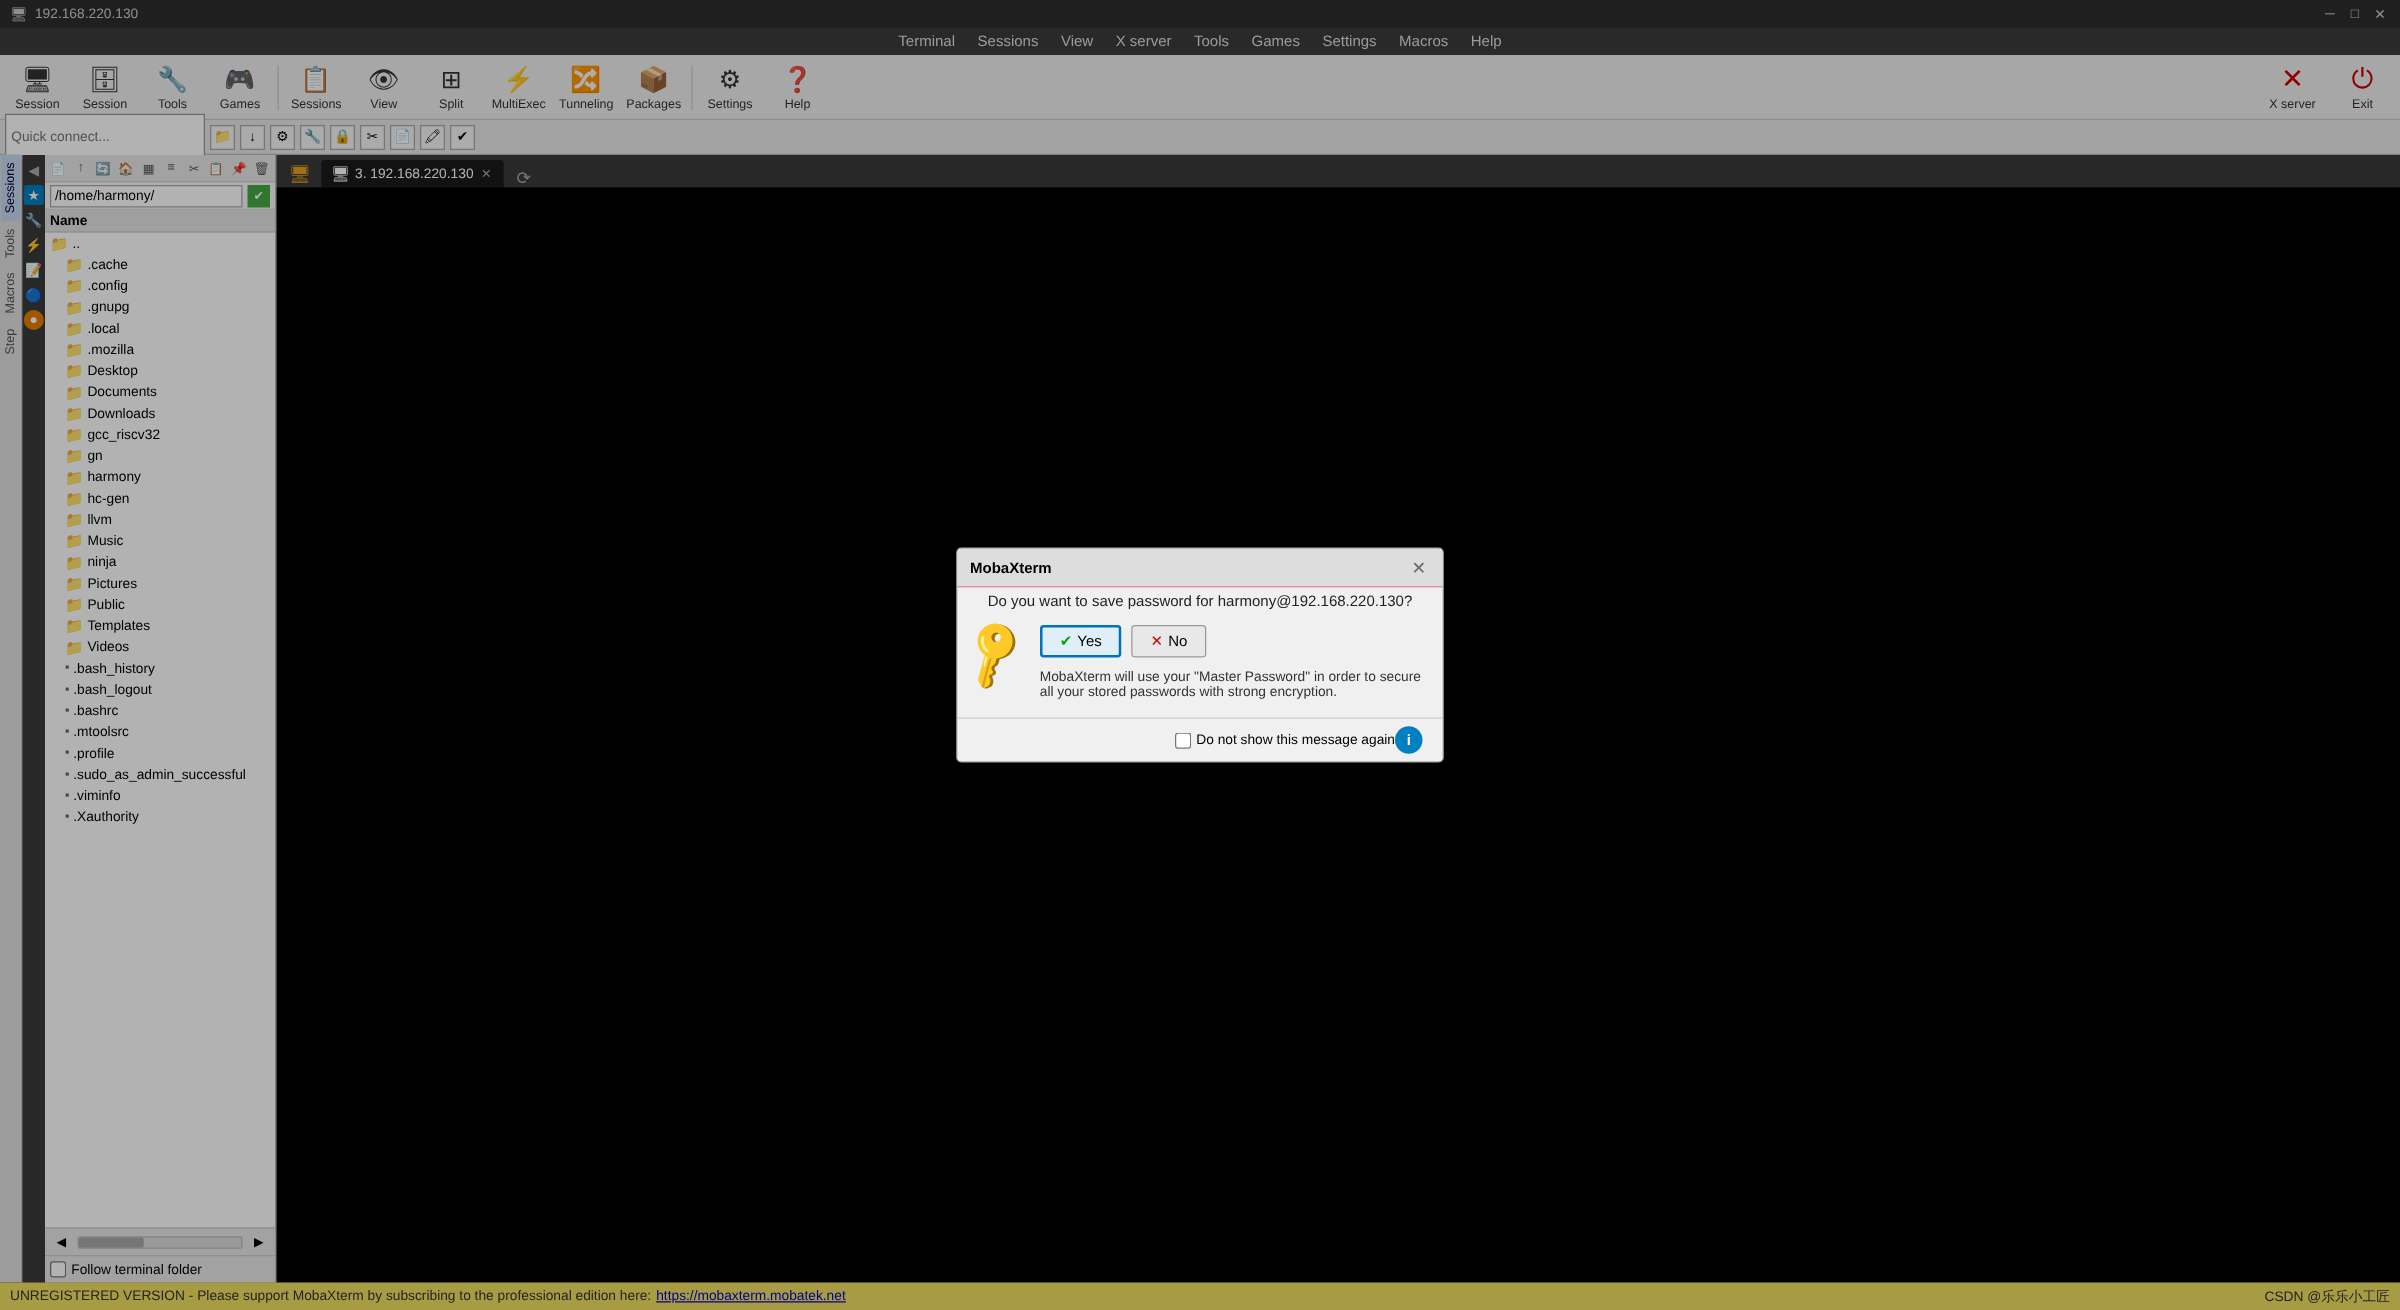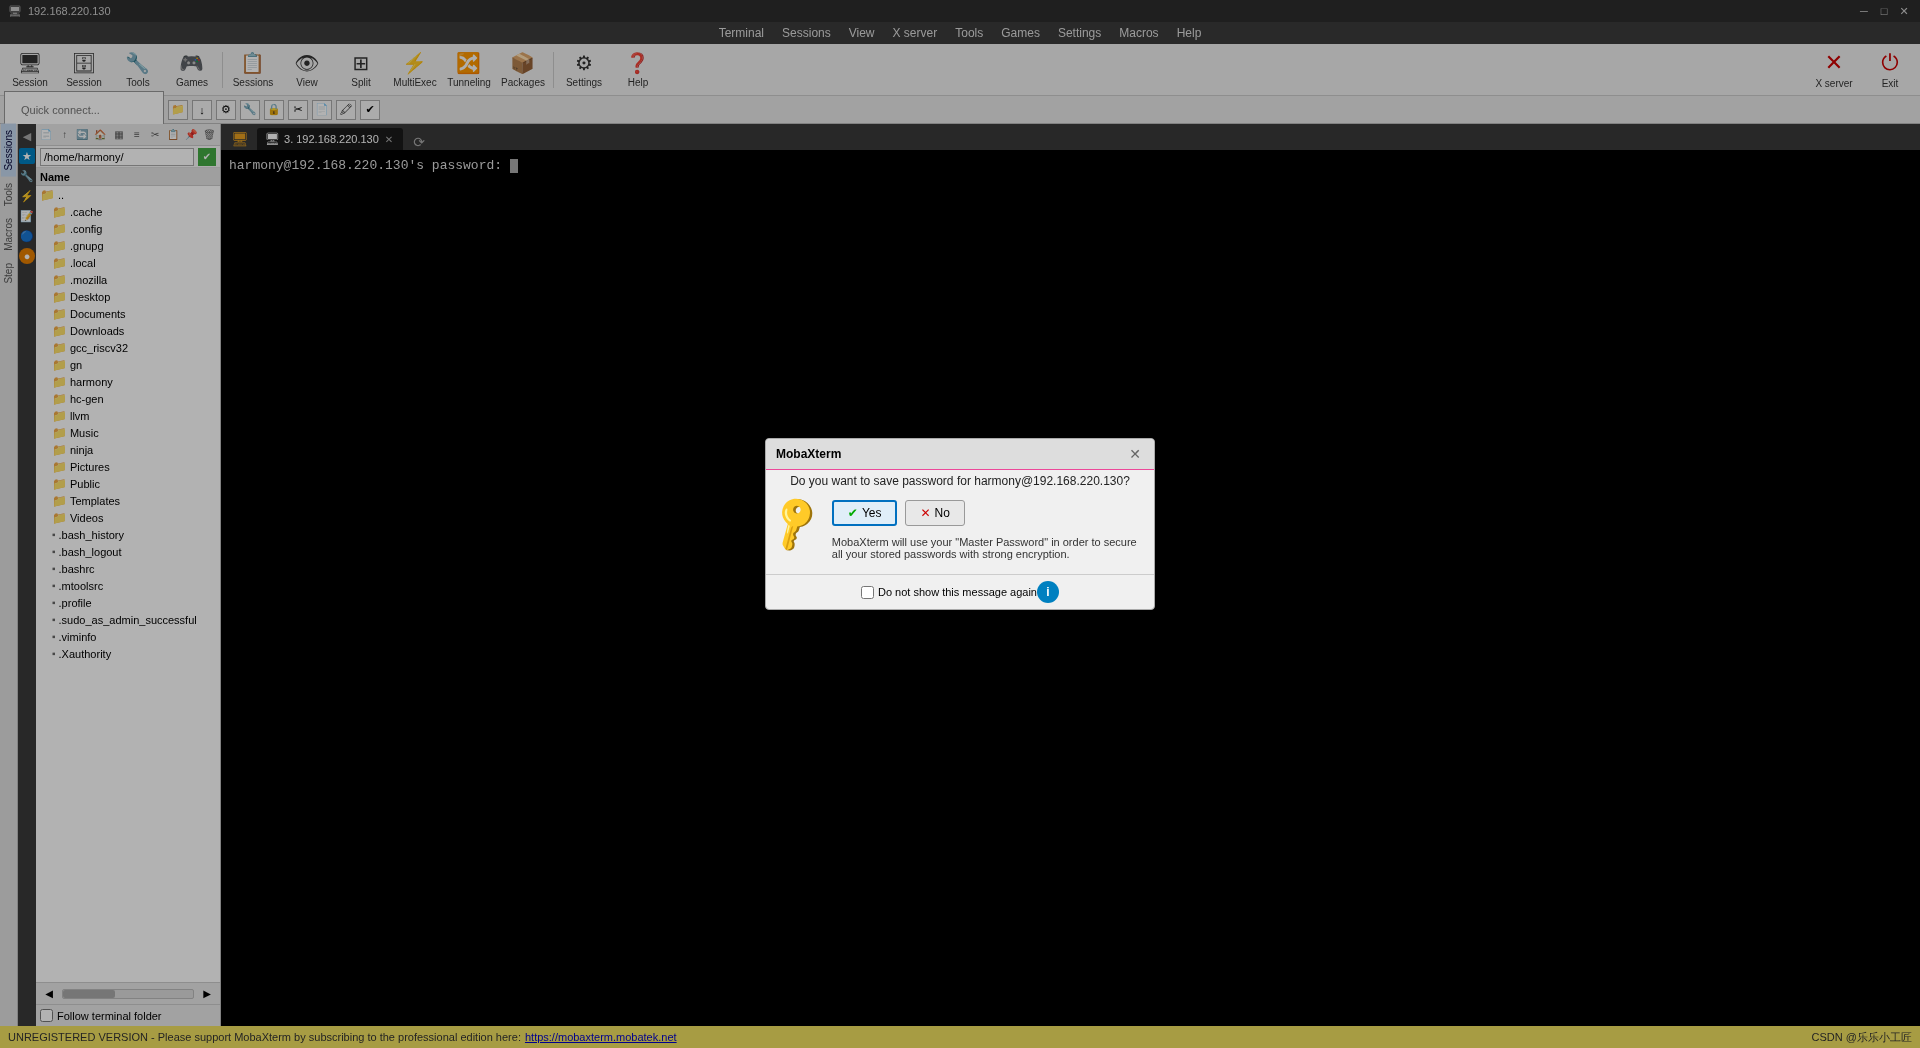--- a/index.html
+++ b/index.html
@@ -99,21 +99,21 @@
       display: flex;
       align-items: center;
       padding: 0 4px;
       gap: 4px;
       border-bottom: 1px solid #bbb;
     }
     #quick-connect-input {
       width: 160px;
       height: 38px;
       border: 1px solid #999;
-      padding: 0 16px;
+      padding: 0 4px;
       font-size: 11px;
       background: white;
     }
     .qc-btn {
       height: 20px;
       width: 20px;
       border: 1px solid #aaa;
       background: #f5f5f5;
       cursor: pointer;
       display: flex;
@@ -440,21 +440,21 @@
     .dialog-btn.yes .btn-icon { color: #0a0; }
     .dialog-btn.no .btn-icon { color: #c00; }
     #dialog-description {
       font-size: 11px;
       color: #333;
       margin-bottom: 10px;
     }
     #dialog-footer {
       display: flex;
       align-items: center;
-      justify-content: center;
+      justify-content: flex-end;
       padding: 6px 16px;
       border-top: 1px solid #ccc;
     }
     #dont-show-label {
       display: flex;
       align-items: center;
       gap: 4px;
       font-size: 11px;
     }
     #info-btn {
@@ -755,21 +755,20 @@
         <span class="tab-icon">🖥</span>
         <span>3. 192.168.220.130</span>
         <span class="tab-close">✕</span>
       </div>
 
       <div style="margin-left:4px;">
         <span class="refresh-btn">⟳</span>
       </div>
     </div>
     <div id="terminal-content">
-      <div>harmony@192.168.220.130's password: <span class="term-cursor"></span></div>
     </div>
   </div>
 </div>
 
 <div id="status-bar" style="height:22px; background:#f0e060; display:flex; align-items:center; padding:0 8px; font-size:11px; color:#333; gap:4px; position:absolute; bottom:0; left:0; right:0;">
   <span>UNREGISTERED VERSION - Please support MobaXterm by subscribing to the professional edition here: </span>
   <a href="#">https://mobaxterm.mobatek.net</a>
   <span style="margin-left:auto;">CSDN @乐乐小工匠</span>
 </div>
 

